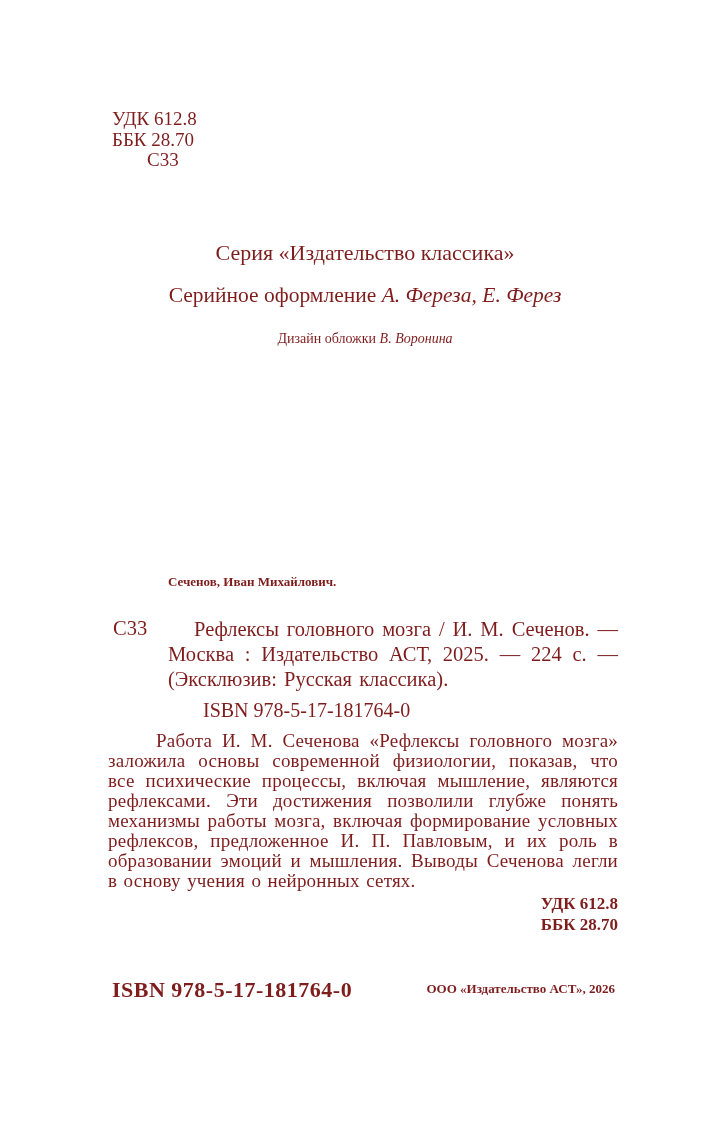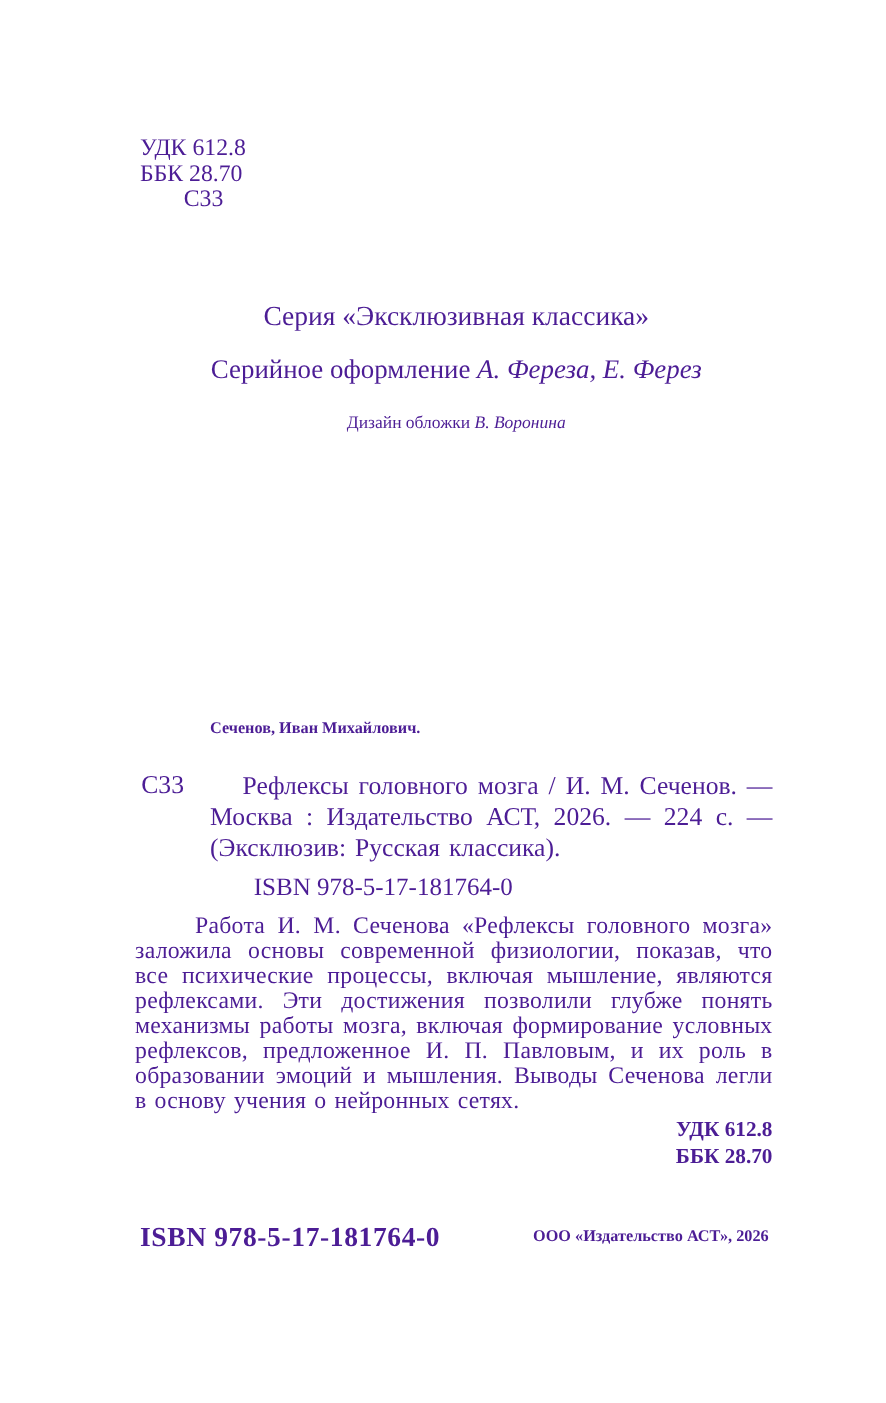--- a/index.html
+++ b/index.html
@@ -1,21 +1,21 @@
 <!DOCTYPE html>
 <html lang="ru"><head>
 <meta charset="utf-8">
 <style>
   html,body { margin:0; padding:0; background:#ffffff; }
   .page {
     position:relative;
     width:622px;
     height:1122px;
     background:#ffffff;
-    color:#4c1d95;
+    color:#7f1d1d;
     font-family:"Liberation Serif","DejaVu Serif",serif;
     overflow:hidden;
   }
   .abs { position:absolute; }
 
   
   .top-codes { left:112px; top:109px; font-size:19px; line-height:20.5px; }
   .top-codes .code-indent { padding-left:35px; }
 
   
@@ -65,33 +65,33 @@
 <body>
 
 <div class="page">
 
   <div class="abs top-codes">
     <div>УДК 612.8</div>
     <div>ББК 28.70</div>
     <div class="code-indent">С33</div>
   </div>
 
-  <div class="abs series-line series-title">Серия «Эксклюзивная классика»</div>
+  <div class="abs series-line series-title">Серия «Издательство классика»</div>
 
   <div class="abs series-line series-design">
     <span>Серийное оформление </span><span class="italic">А. Фереза, Е. Ферез</span>
   </div>
 
   <div class="abs series-line series-cover">
     <span>Дизайн обложки </span><span class="italic">В. Воронина</span>
   </div>
 
   <div class="abs card-author">Сеченов, Иван Михайлович.</div>
   <div class="abs card-code">С33</div>
-  <div class="abs card-desc">Рефлексы головного мозга / И. М. Сеченов. — Москва : Издательство АСТ, 2026. — 224 с. — (Эксклюзив: Русская классика).</div>
+  <div class="abs card-desc">Рефлексы головного мозга / И. М. Сеченов. — Москва : Издательство АСТ, 2025. — 224 с. — (Эксклюзив: Русская классика).</div>
   <div class="abs card-isbn">ISBN 978-5-17-181764-0</div>
 
   <div class="abs annotation">Работа И. М. Сеченова «Рефлексы головного мозга» заложила основы современной физиологии, показав, что все психические процессы, включая мышление, являются рефлексами. Эти достижения позволили глубже понять механизмы работы мозга, включая формирование условных рефлексов, предложенное И. П. Павловым, и их роль в образовании эмоций и мышления. Выводы Сеченова легли в основу учения о нейронных сетях.</div>
 
   <div class="abs bottom-codes">
     <div>УДК 612.8</div>
     <div>ББК 28.70</div>
   </div>
 
   <div class="abs footer-isbn">ISBN 978-5-17-181764-0</div>

